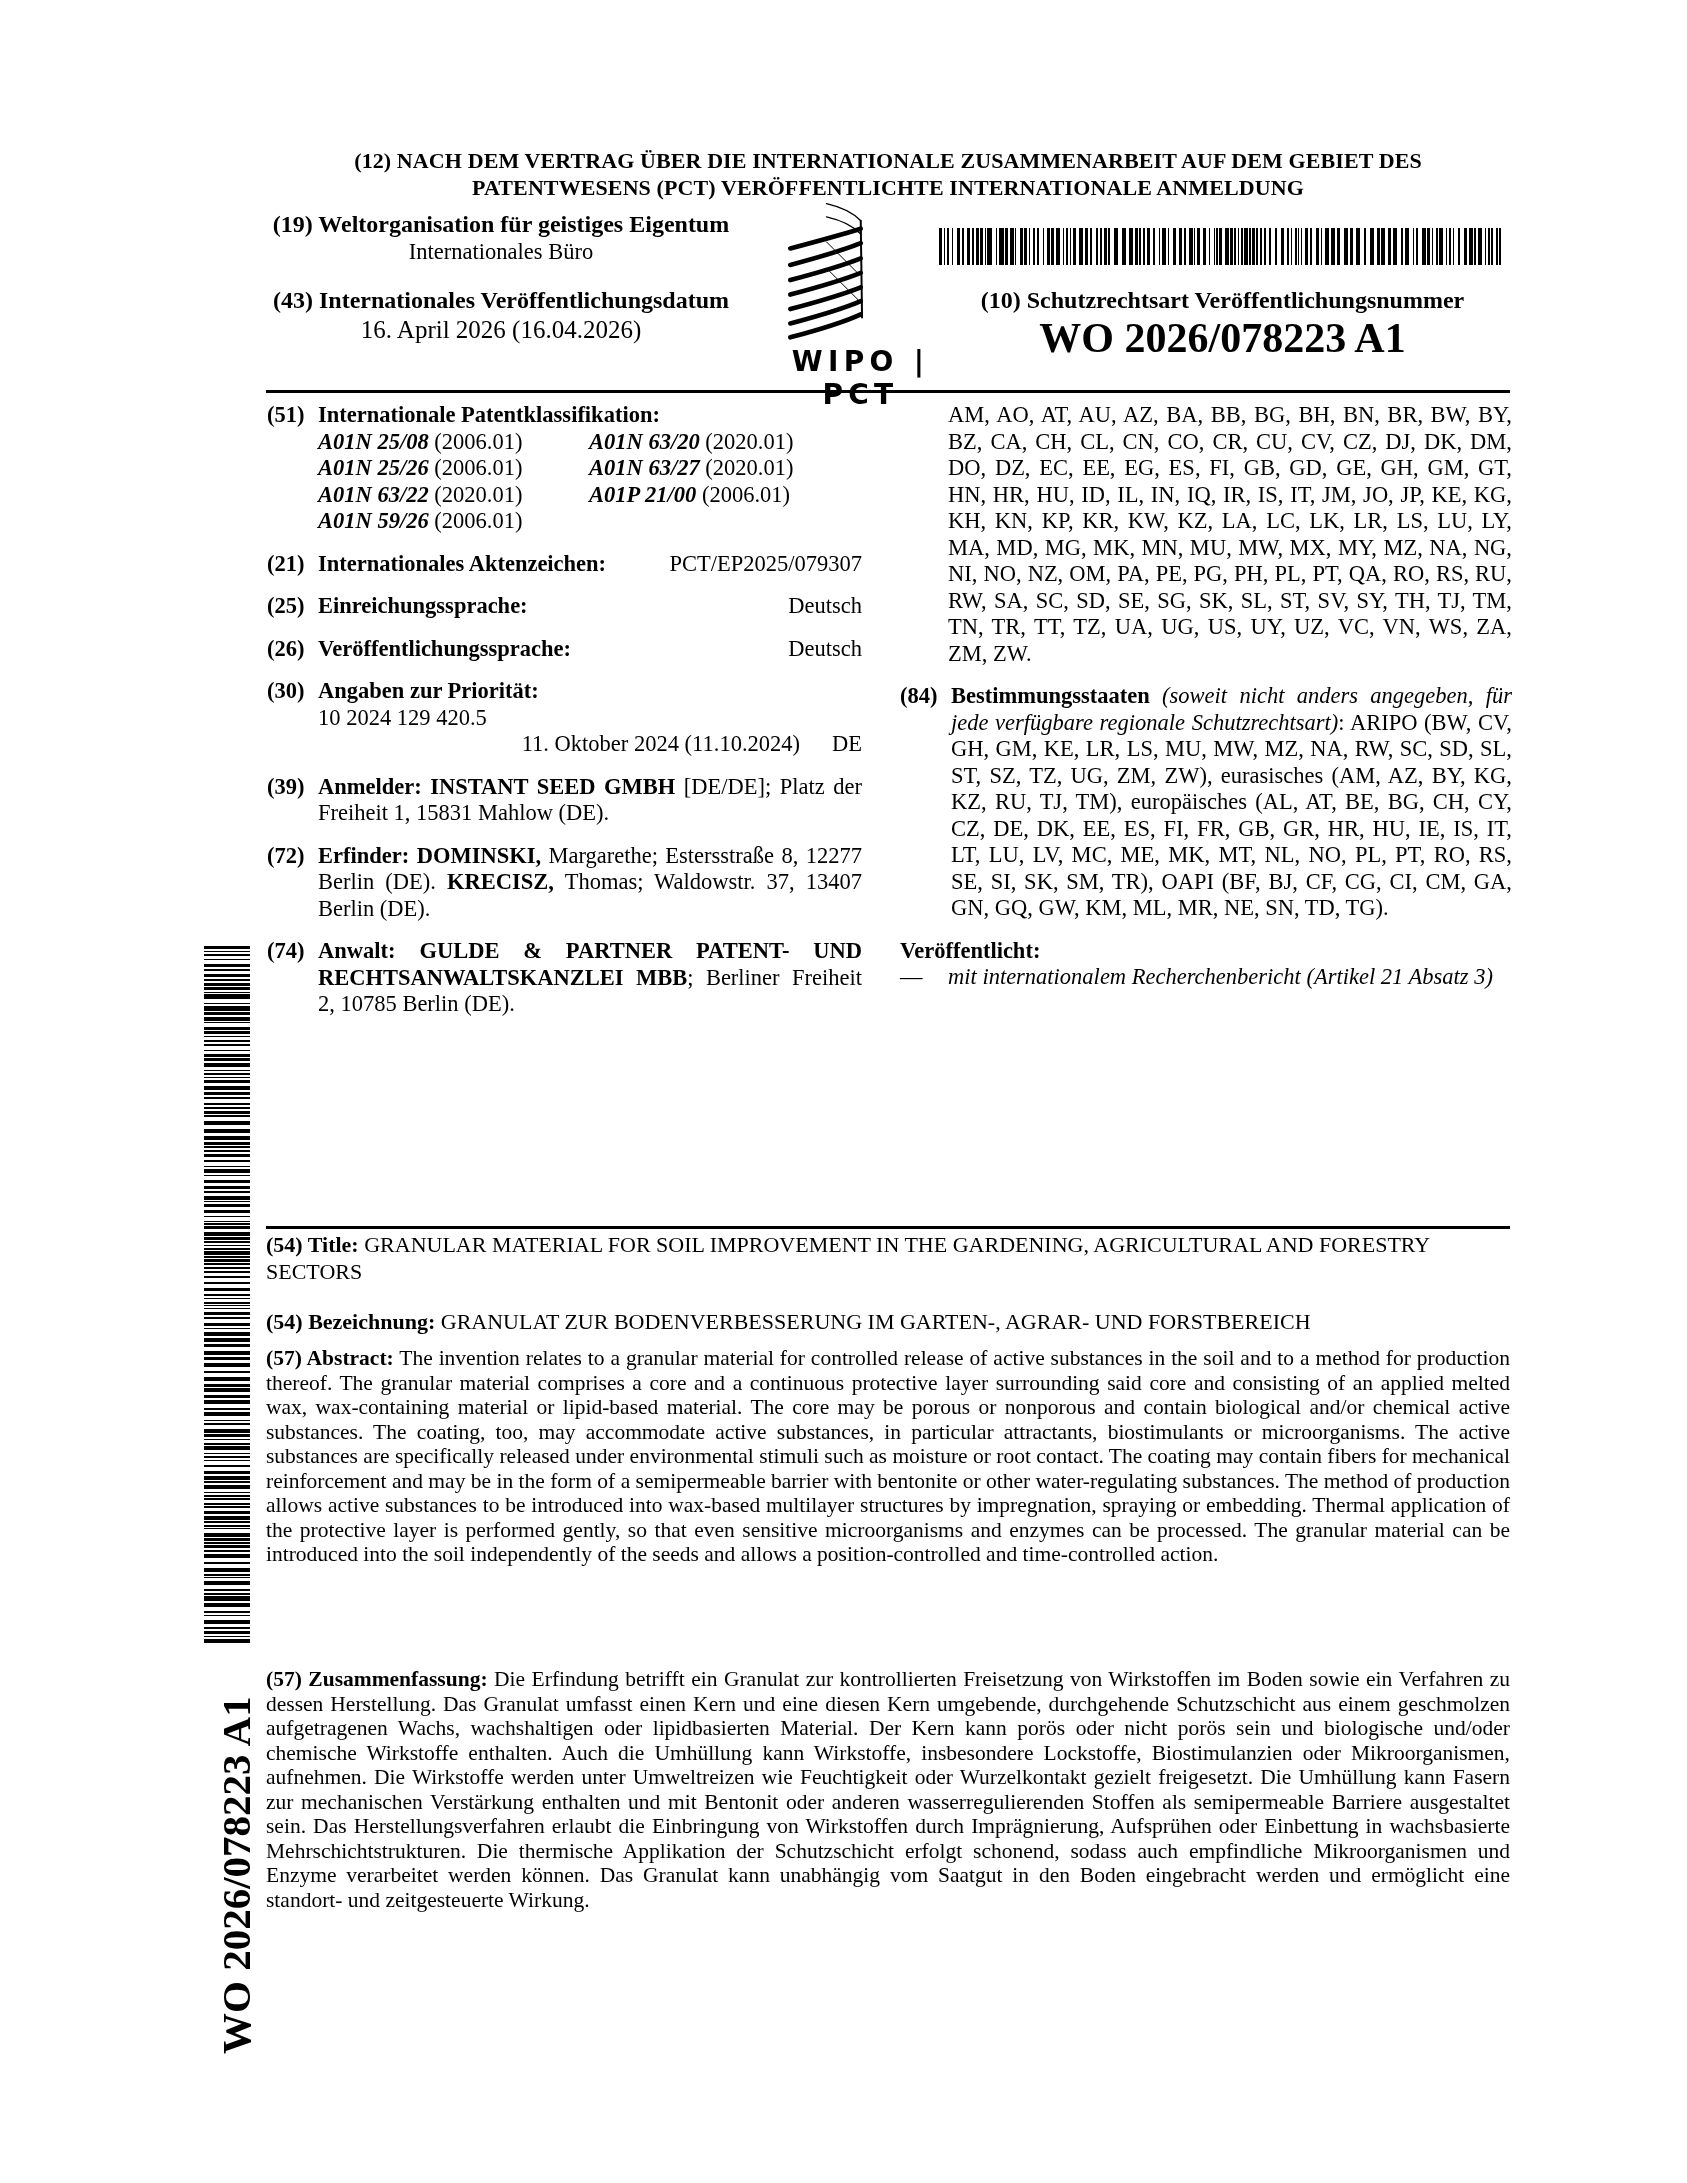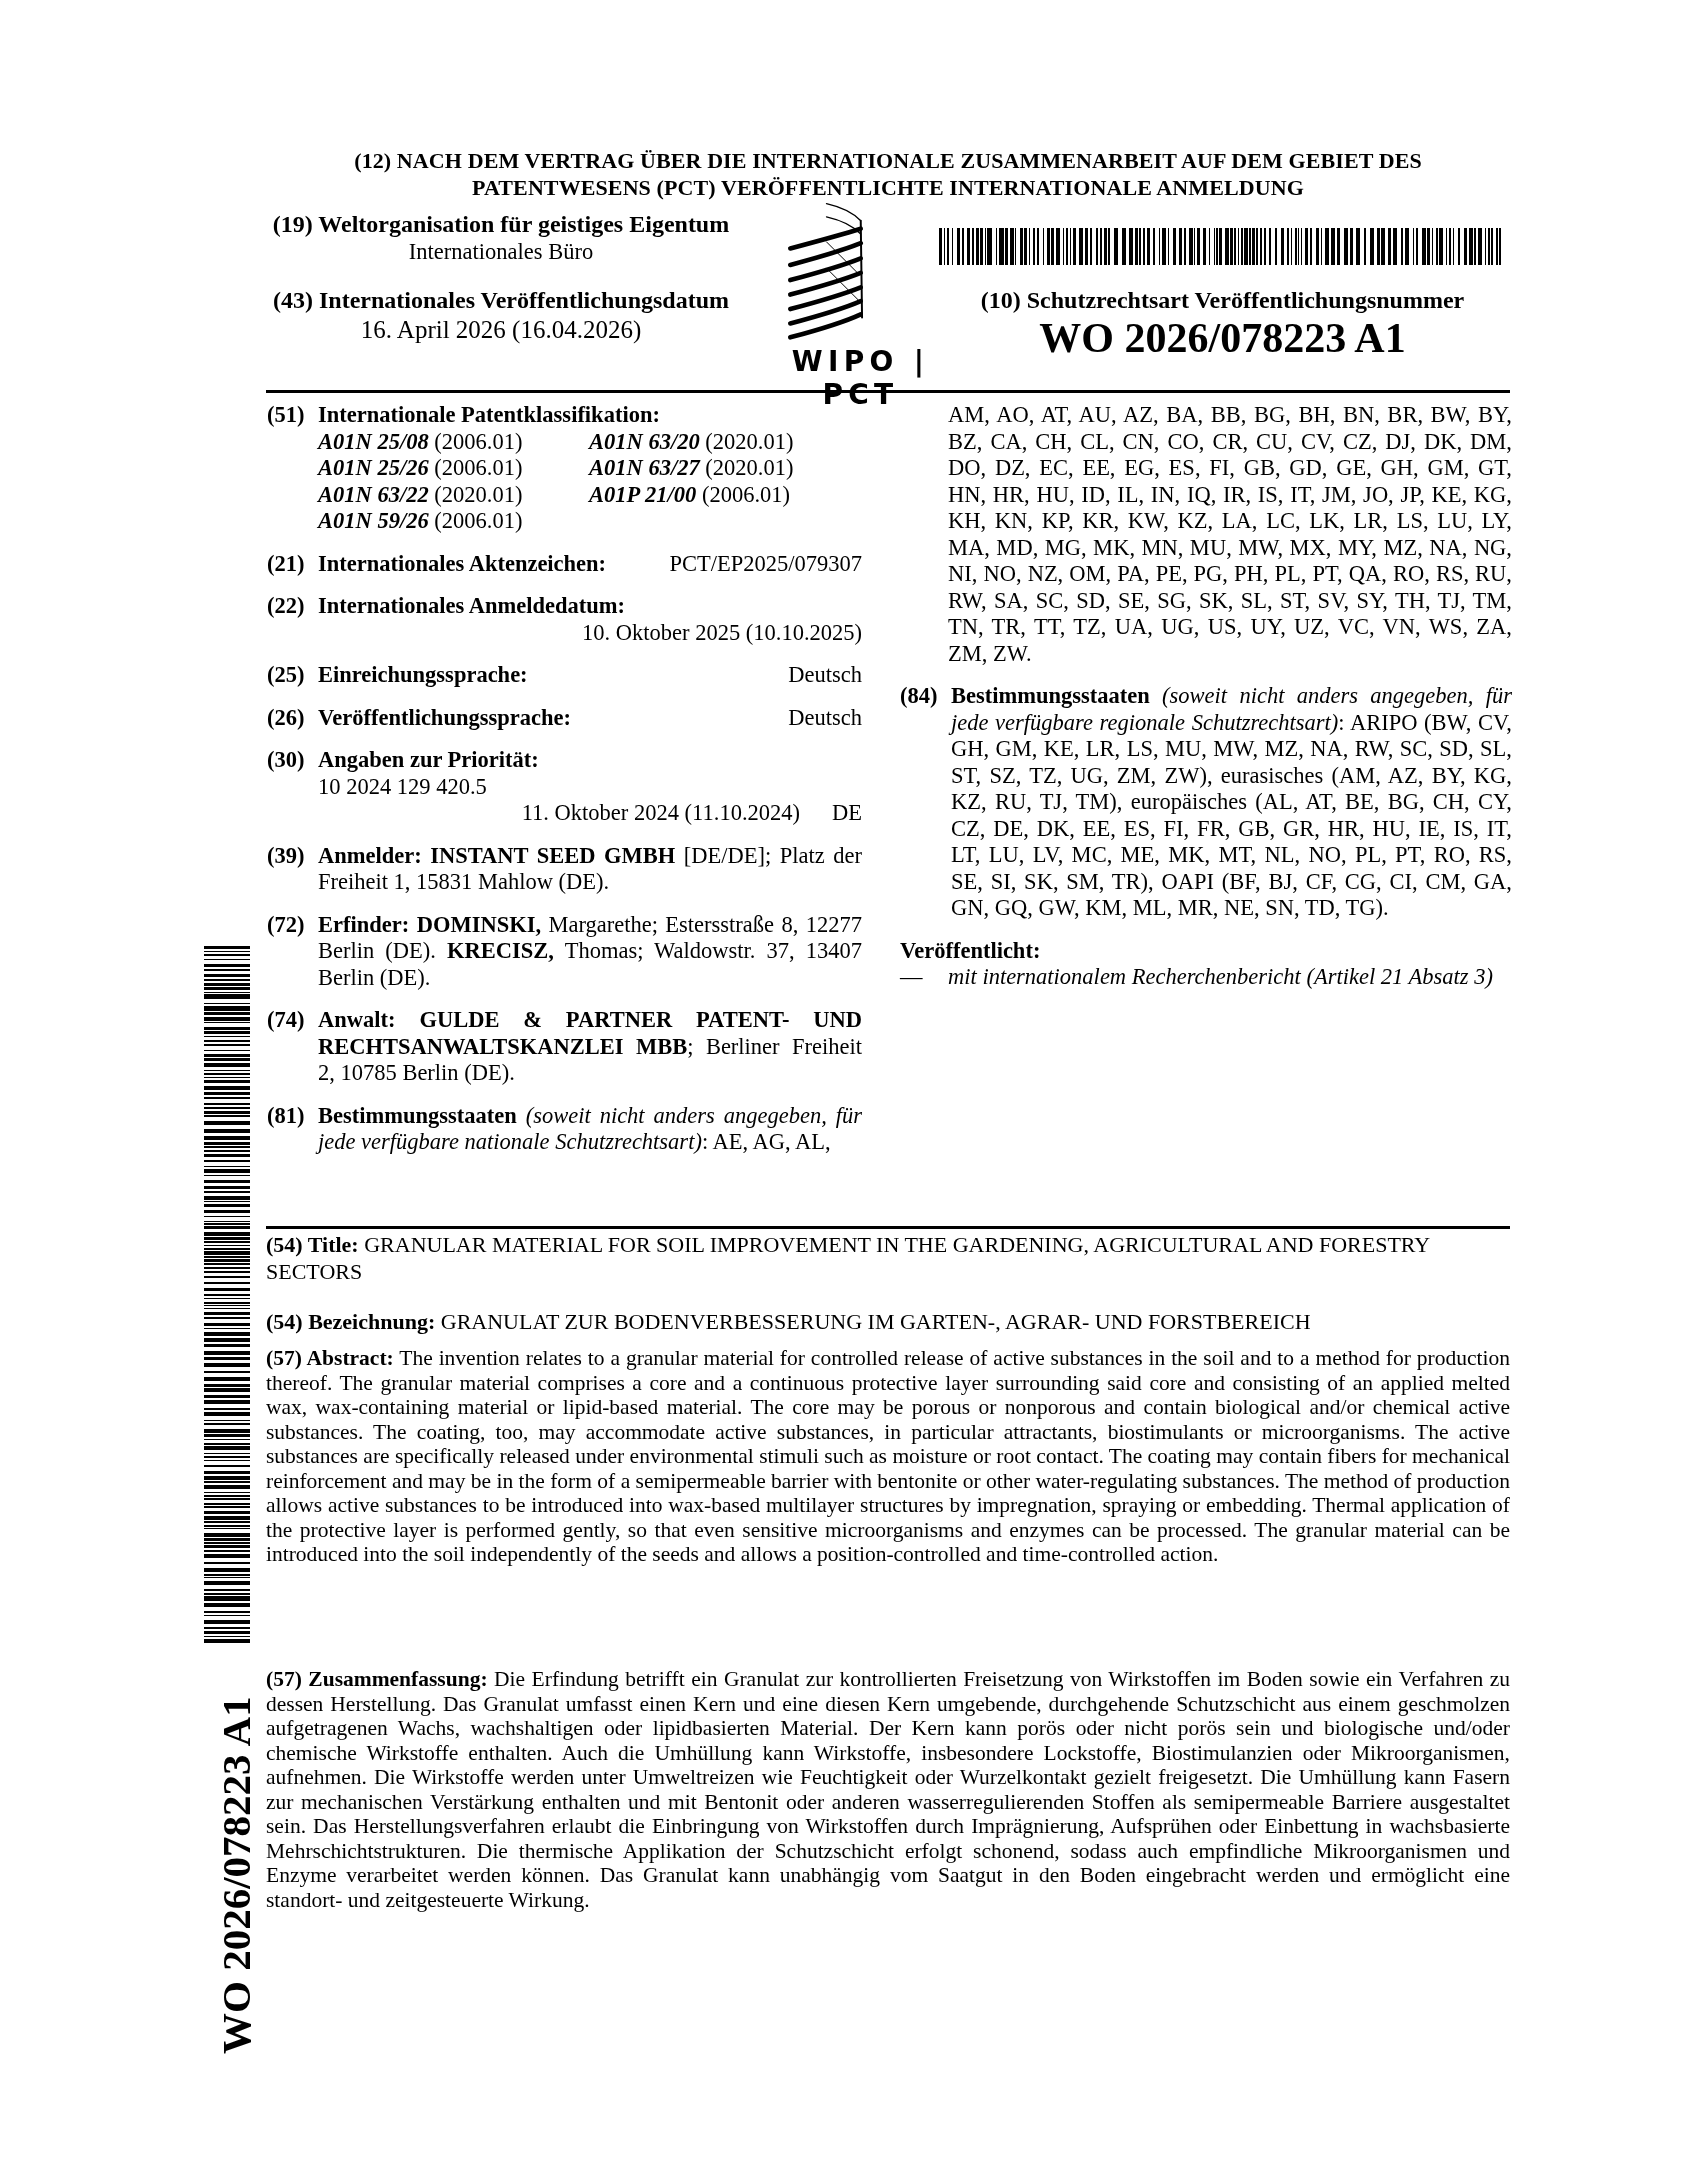--- a/index.html
+++ b/index.html
@@ -351,25 +351,20 @@
       <div><span class="ipc-code">A01N 59/26</span> <span>(2006.01)</span></div>
     </div>
   </div>
 
   <div class="field row-flex">
     <span class="num">(21)</span>
     <span class="b">Internationales Aktenzeichen:</span>
     <span>PCT/EP2025/079307</span>
   </div>
 
-  <div class="field">
-    <span class="num">(22)</span>
-    <div class="b">Internationales Anmeldedatum:</div>
-    <div class="right">10. Oktober 2025 (10.10.2025)</div>
-  </div>
 
   <div class="field row-flex">
     <span class="num">(25)</span>
     <span class="b">Einreichungssprache:</span>
     <span>Deutsch</span>
   </div>
 
   <div class="field row-flex">
     <span class="num">(26)</span>
     <span class="b">Veröffentlichungssprache:</span>
@@ -394,25 +389,20 @@
     <span class="b">Erfinder:</span>
     <span class="b">DOMINSKI,</span><span> Margarethe</span><span>; Estersstraße 8, 12277 Berlin (DE). </span><span class="b">KRECISZ,</span><span> Thomas</span><span>; Waldowstr. 37, 13407 Berlin (DE).</span>
   </div>
 
   <div class="field justify">
     <span class="num">(74)</span>
     <span class="b">Anwalt:</span>
     <span class="b">GULDE &amp; PARTNER PATENT- UND RECHTSANWALTSKANZLEI MBB</span><span>; Berliner Freiheit 2, 10785 Berlin (DE).</span>
   </div>
 
-  <div class="field justify">
-    <span class="num">(81)</span>
-    <span class="b">Bestimmungsstaaten</span>
-    <span class="i">(soweit nicht anders angegeben, für jede verfügbare nationale Schutzrechtsart)</span><span>: AE, AG, AL,</span>
-  </div>
 </div>
 
 <div class="abs col rcol">
   <div class="countries">AM, AO, AT, AU, AZ, BA, BB, BG, BH, BN, BR, BW, BY, BZ, CA, CH, CL, CN, CO, CR, CU, CV, CZ, DJ, DK, DM, DO, DZ, EC, EE, EG, ES, FI, GB, GD, GE, GH, GM, GT, HN, HR, HU, ID, IL, IN, IQ, IR, IS, IT, JM, JO, JP, KE, KG, KH, KN, KP, KR, KW, KZ, LA, LC, LK, LR, LS, LU, LY, MA, MD, MG, MK, MN, MU, MW, MX, MY, MZ, NA, NG, NI, NO, NZ, OM, PA, PE, PG, PH, PL, PT, QA, RO, RS, RU, RW, SA, SC, SD, SE, SG, SK, SL, ST, SV, SY, TH, TJ, TM, TN, TR, TT, TZ, UA, UG, US, UY, UZ, VC, VN, WS, ZA, ZM, ZW.</div>
 
   <div class="field justify" style="margin-top:16px;">
     <span class="num">(84)</span>
     <span class="b">Bestimmungsstaaten</span>
     <span class="i">(soweit nicht anders angegeben, für jede verfügbare regionale Schutzrechtsart)</span><span>: ARIPO (BW, CV, GH, GM, KE, LR, LS, MU, MW, MZ, NA, RW, SC, SD, SL, ST, SZ, TZ, UG, ZM, ZW), eurasisches (AM, AZ, BY, KG, KZ, RU, TJ, TM), europäisches (AL, AT, BE, BG, CH, CY, CZ, DE, DK, EE, ES, FI, FR, GB, GR, HR, HU, IE, IS, IT, LT, LU, LV, MC, ME, MK, MT, NL, NO, PL, PT, RO, RS, SE, SI, SK, SM, TR), OAPI (BF, BJ, CF, CG, CI, CM, GA, GN, GQ, GW, KM, ML, MR, NE, SN, TD, TG).</span>
   </div>

